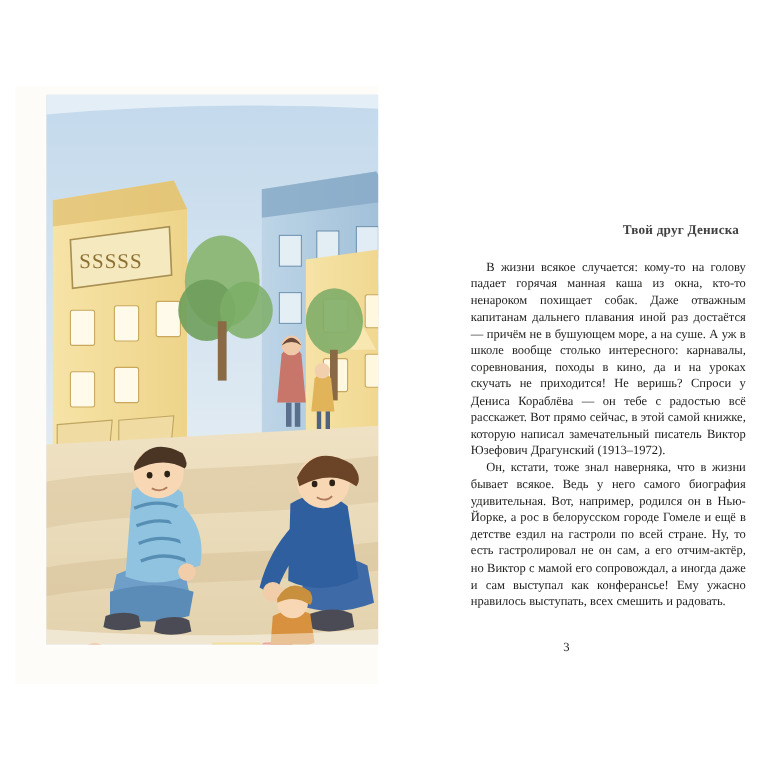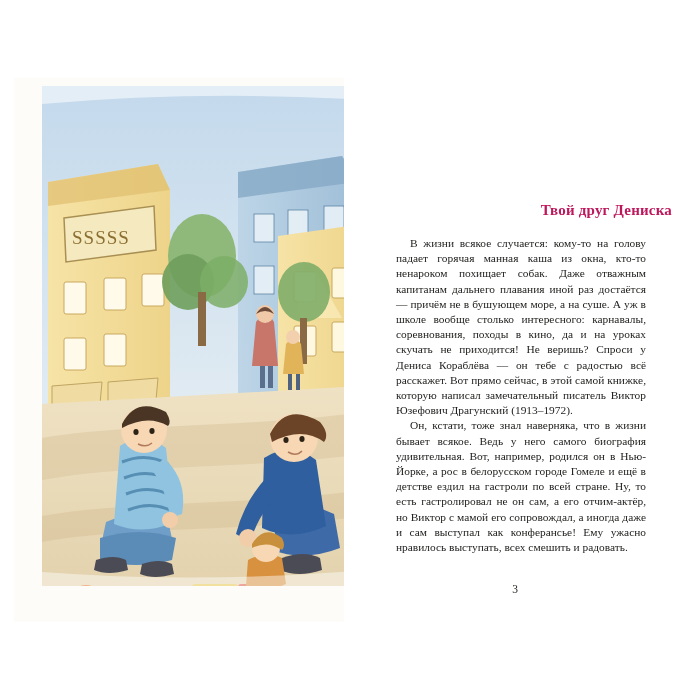--- a/index.html
+++ b/index.html
@@ -54,27 +54,27 @@
     padding: 0;
   }
   .chapter-title {
     position: absolute;
     left: 78px;
     top: 124px;
     width: 250px;
     text-align: right;
     font-family: "Liberation Serif", serif;
     font-weight: bold;
-    font-size: 15px;
-    color: #be185d;
+    font-size: 12px;
+    color: #404040;
     letter-spacing: 0.2px;
   }
   .body-text {
     position: absolute;
-    left: 52px;
+    left: 84px;
     top: 158px;
     width: 250px;
     font-family: "Liberation Serif", serif;
     font-size: 11.4px;
     line-height: 15.2px;
     color: #1d1d1b;
     text-align: justify;
     text-justify: inter-word;
     hyphens: manual;
   }

